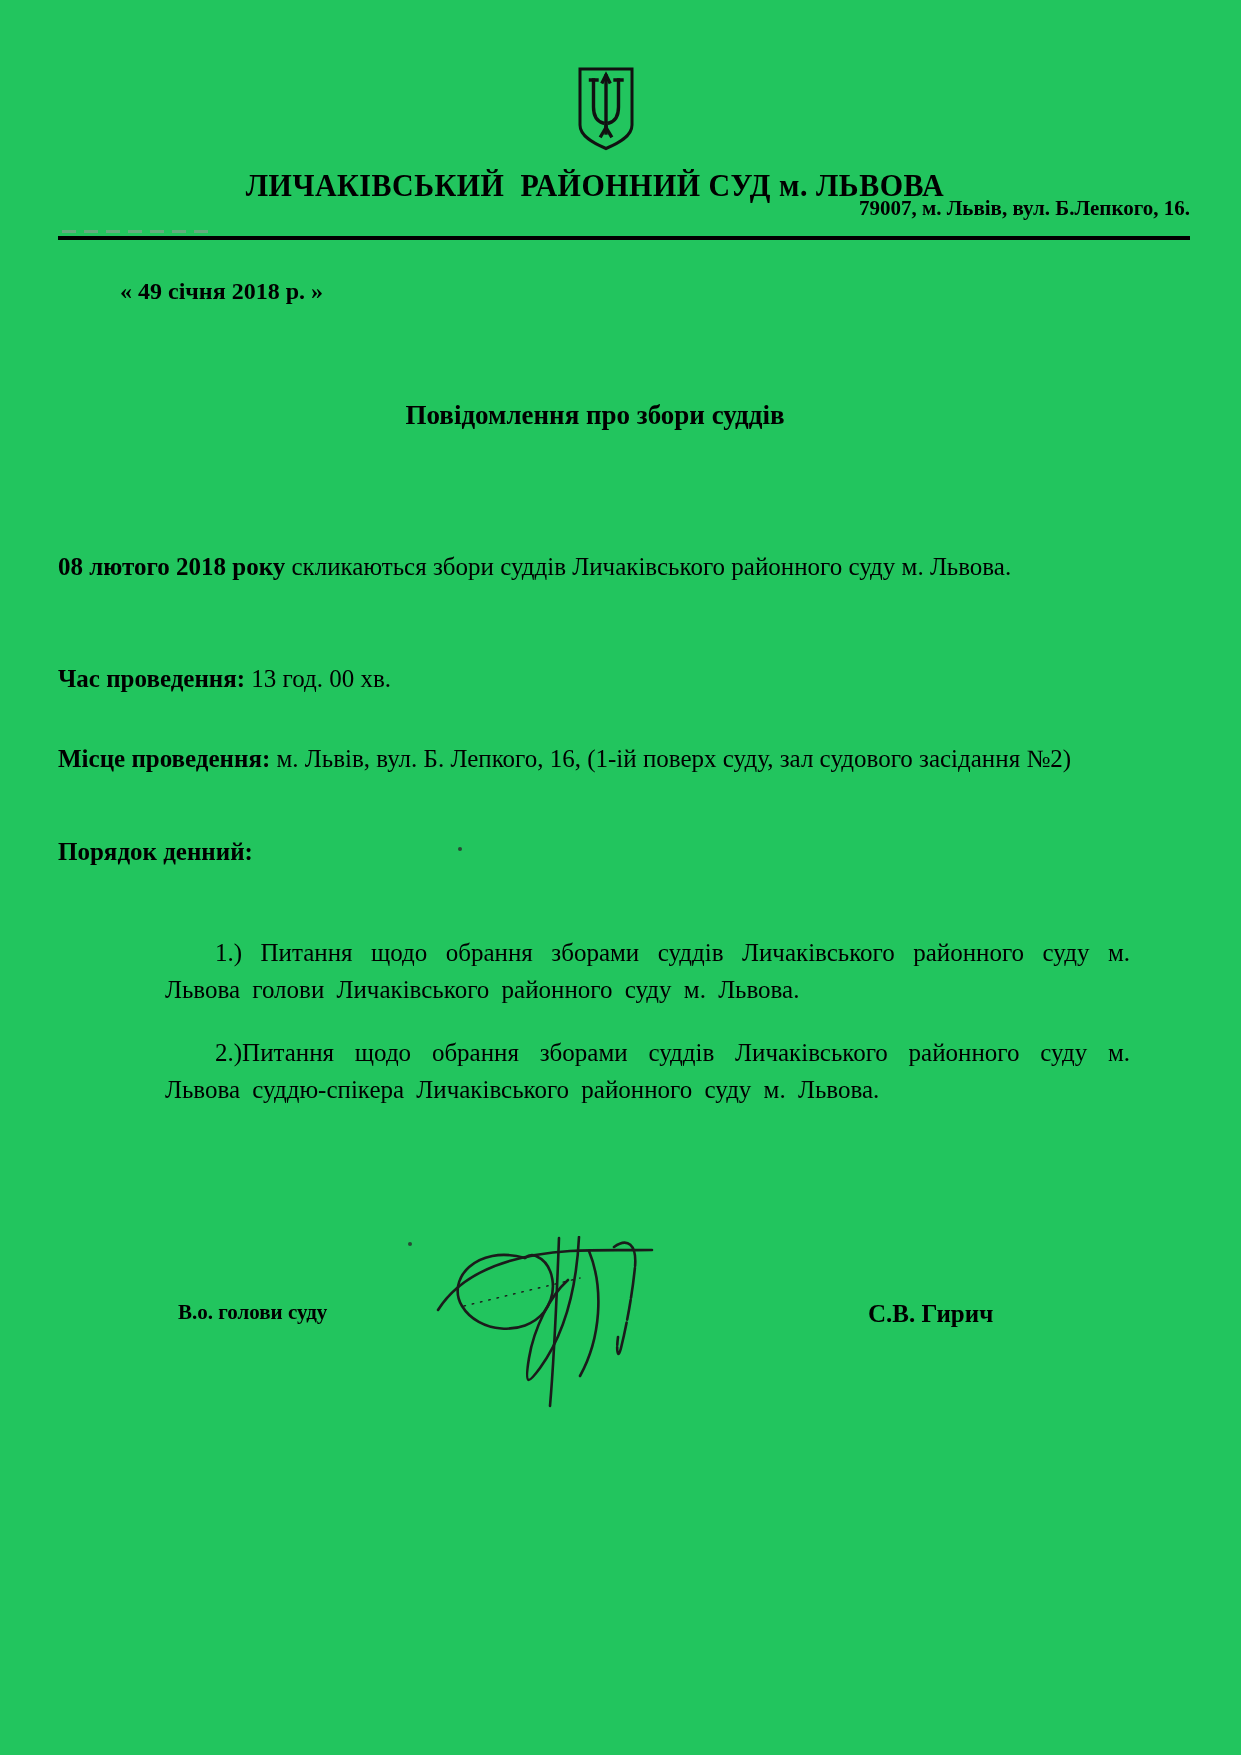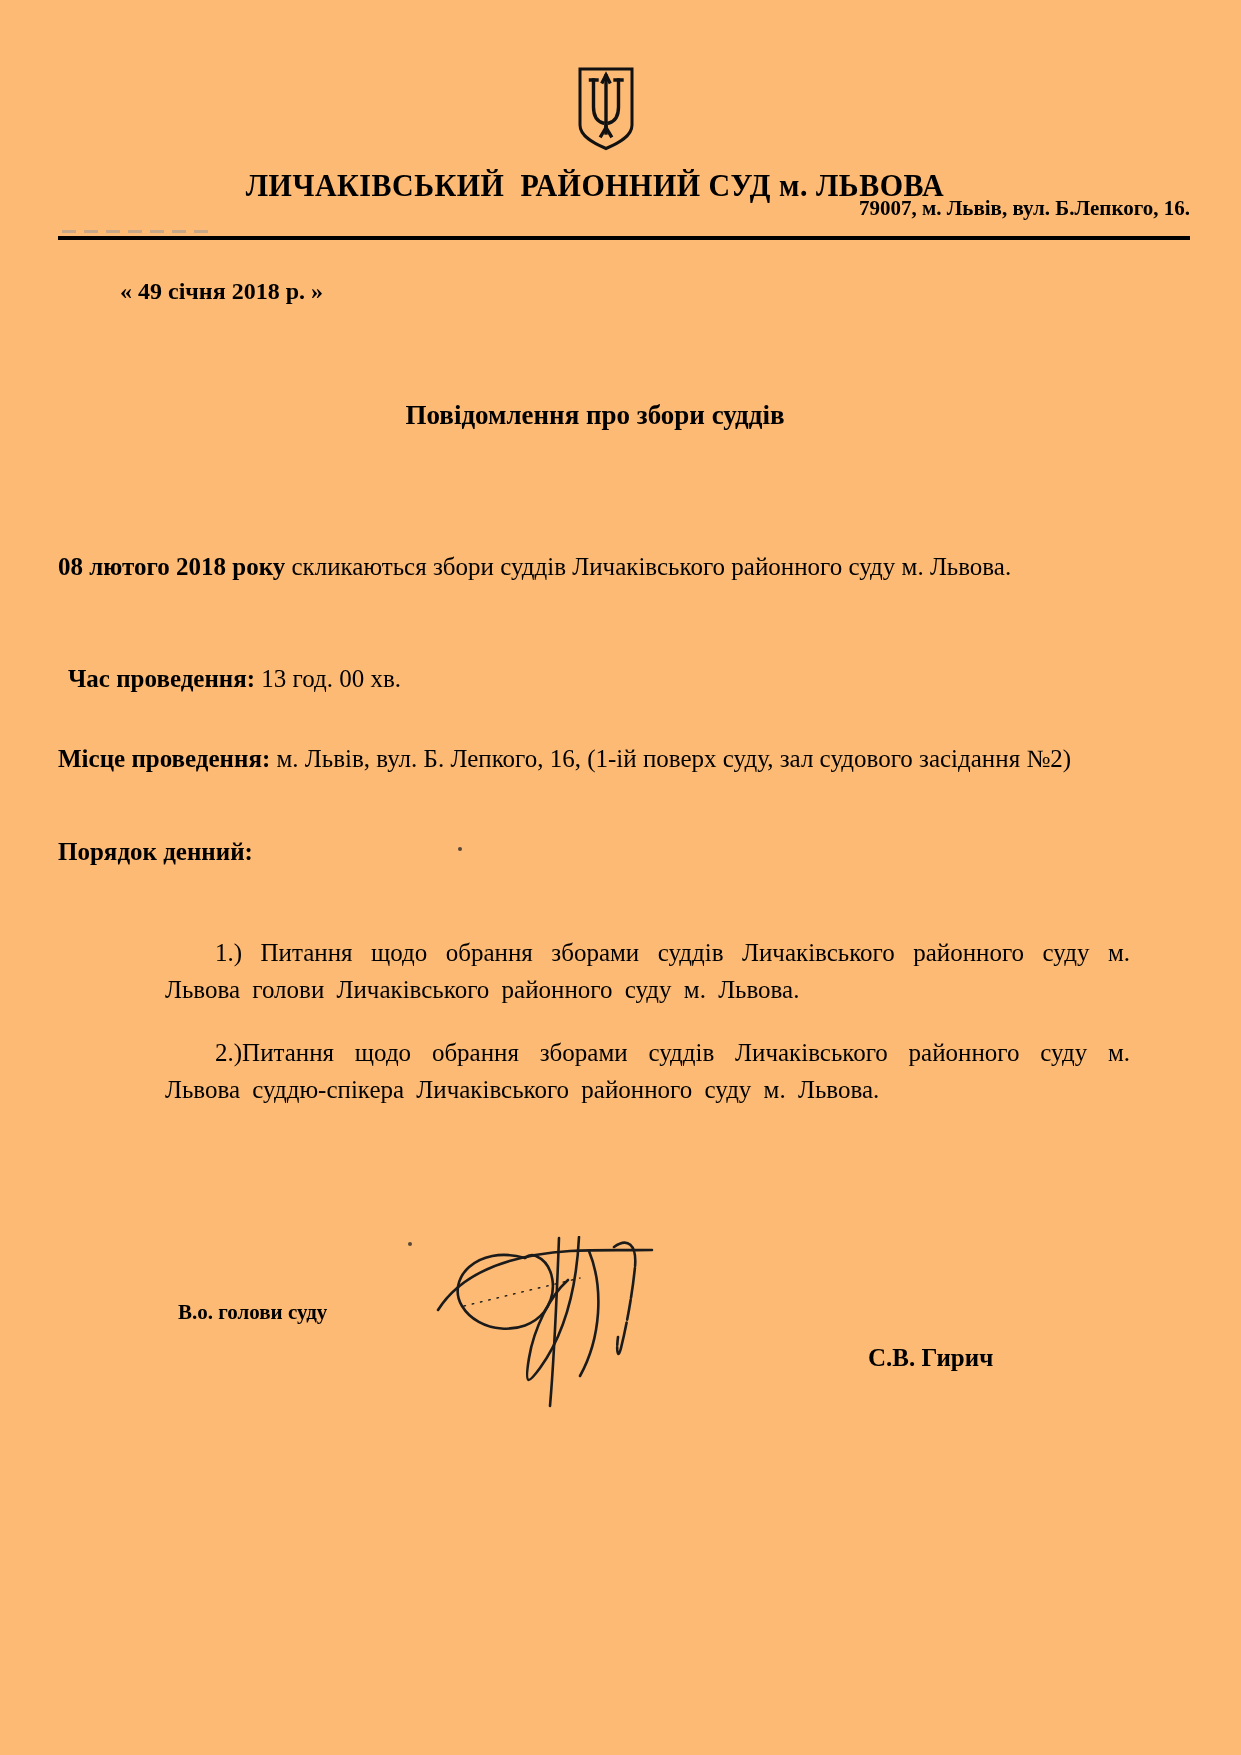--- a/index.html
+++ b/index.html
@@ -1,21 +1,21 @@
 <!DOCTYPE html>
 <html><head>
 <meta charset="utf-8">
 <style>
   html, body { margin: 0; padding: 0; background: #e8e8e8; }
   .page {
     position: relative;
     width: 1241px;
     height: 1755px;
     margin: 0 auto;
-    background: #fdba74;
+    background: #22c55e;
     font-family: "Liberation Serif", serif;
     color: #000000;
     overflow: hidden;
   }
 
   
   .emblem { position: absolute; left: 576px; top: 66px; width: 60px; height: 84px; }
   .court-name {
     position: absolute; top: 168px; left: 0; width: 1190px;
     text-align: center; font-weight: bold; font-size: 30px;
@@ -42,41 +42,41 @@
   }
 
   .doc-title {
     position: absolute; top: 400px; left: 0; width: 1190px;
     text-align: center; font-weight: bold; font-size: 27px;
   }
 
   
   .para { position: absolute; font-size: 25px; line-height: 37px; }
   .p-announce { top: 548px; left: 58px; width: 1045px; text-align: left; }
-  .p-time     { top: 660px; left: 68px; width: 1045px; }
+  .p-time     { top: 660px; left: 58px; width: 1045px; }
   .p-place    { top: 740px; left: 58px; width: 1045px; }
   .p-agenda-h { top: 833px; left: 58px; width: 600px; font-weight: bold; }
   .bold { font-weight: bold; }
 
   .agenda-item {
     position: absolute; left: 165px; width: 965px;
     font-size: 25px; line-height: 37px;
     text-align: justify; text-indent: 50px; word-spacing: 6px;
   }
   .item-1 { top: 922px; margin-top: 12px; }
   .item-2 { top: 1034px; }
 
   
   .sig-position {
     position: absolute; top: 1300px; left: 178px;
     font-weight: bold; font-size: 21px;
   }
   .sig-name {
     position: absolute; top: 1300px; left: 868px;
-    font-weight: bold; font-size: 25px; margin-top: 44px;
+    font-weight: bold; font-size: 25px;
   }
   .sig-scribble { position: absolute; left: 428px; top: 1236px; width: 238px; height: 182px; }
 
   .artifact-dot {
     position: absolute; width: 4px; height: 4px; background: #2a2a2a;
     border-radius: 50%; opacity: 0.8;
   }
   .dot-1 { left: 458px; top: 847px; }
   .dot-2 { left: 408px; top: 1242px; }
 </style>

